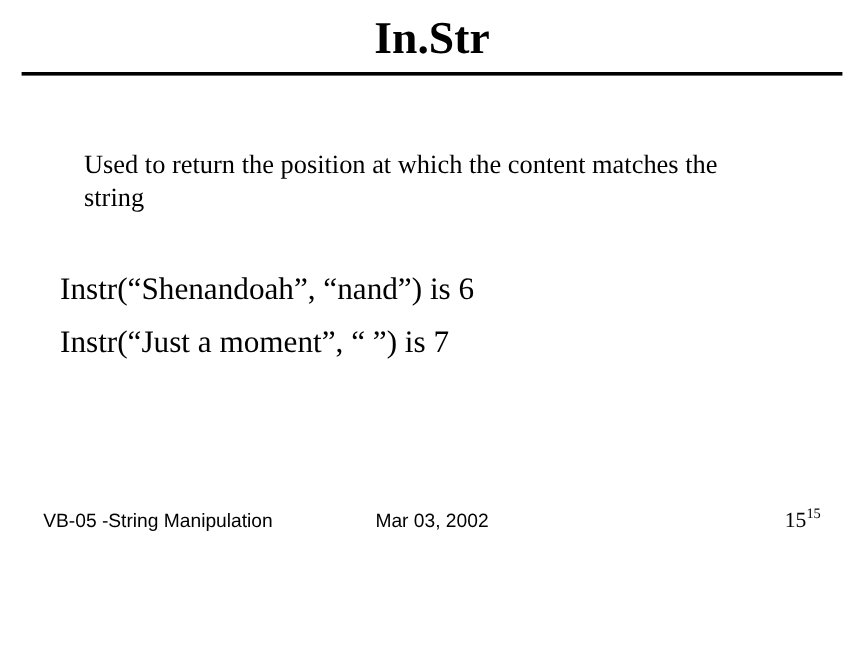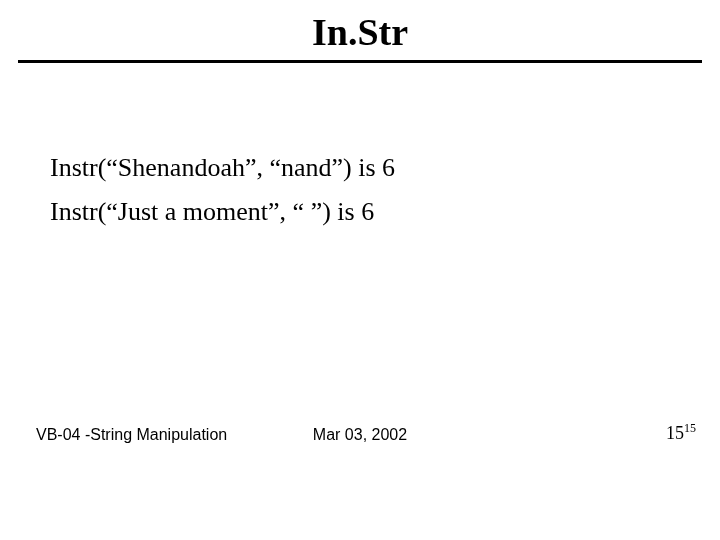--- a/index.html
+++ b/index.html
@@ -7,35 +7,36 @@
   .slide { position: relative; width: 720px; height: 468px; }
   .title { font-size: 38px; text-align: center; padding-top: 10px; padding-bottom: 6px; }
   .hr { border: none; border-top: 3px solid #000; margin: 0 18px; }
   .body { padding: 60px 70px 0 70px; }
   .desc { font-size: 22px; line-height: 1.25; margin-bottom: 18px; }
   .examples { padding: 30px 0 0 0; margin-left: -20px; }
   .ex { font-size: 26px; margin-bottom: 14px; }
   .footer { position: absolute; bottom: 24px; left: 0; width: 100%; padding: 0 36px; }
   .footer-left { position: absolute; left: 36px; bottom: 0; font-family: Arial, Helvetica, sans-serif; font-size: 16px; }
   .footer-center { position: absolute; left: 0; right: 0; text-align: center; bottom: 0; font-family: Liberation Sans, sans-serif; font-size: 16px; }
-  .footer-right { position: absolute; right: 24px; bottom: 0; font-size: 18px; margin-left: 44px; }
+  .footer-right { position: absolute; right: 36px; bottom: 0; font-size: 18px; margin-left: 44px; }
   .footer-right sup { font-size: 12px; vertical-align: super; }
 </style>
 </head>
 <body>
 
 <div class="slide">
   <h1 class="title">In.Str</h1>
   <hr class="hr">
   <div class="body">
+    <p class="desc">Used to return the position at which the content matches the string</p>
     <div class="examples">
       <p class="ex">Instr(“Shenandoah”, “nand”) is 6</p>
-      <p class="ex">Instr(“Just a moment”, “ ”) is 6</p>
+      <p class="ex">Instr(“Just a moment”, “ ”) is 7</p>
     </div>
   </div>
   <div class="footer">
-    <div class="footer-left">VB-04 -String Manipulation</div>
+    <div class="footer-left">VB-05 -String Manipulation</div>
     <div class="footer-center">Mar 03, 2002</div>
     <div class="footer-right">
       <span>15</span><sup>15</sup>
     </div>
   </div>
 </div>
 
 </body></html>

